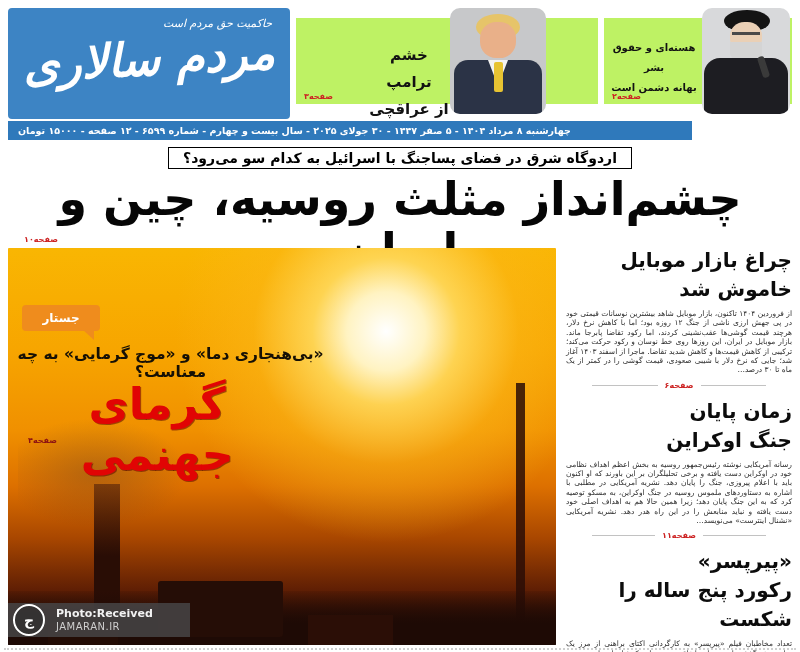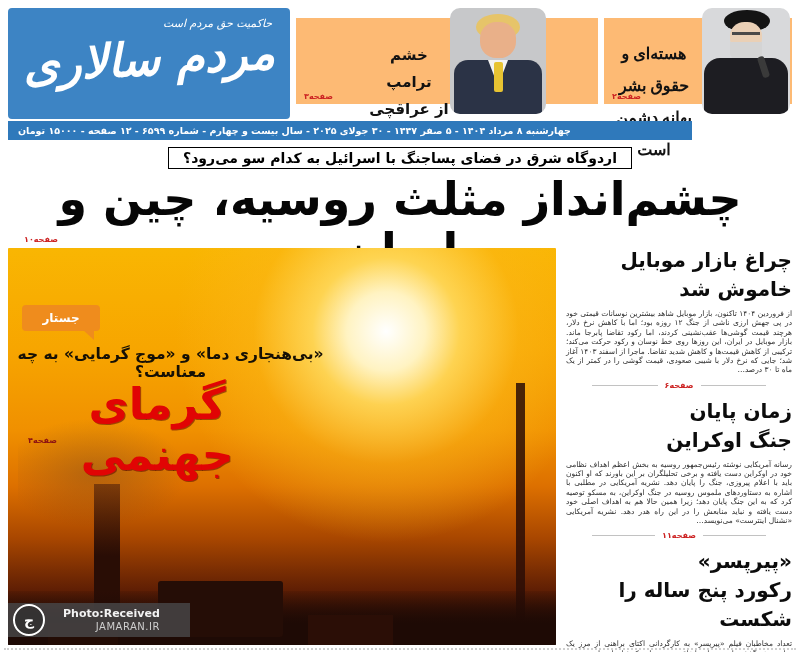--- a/index.html
+++ b/index.html
@@ -5,26 +5,26 @@
   html,body{margin:0;padding:0;background:#fff;}
   .page{position:relative;width:800px;height:652px;background:#ffffff;overflow:hidden;
         font-family:"DejaVu Sans",sans-serif;direction:rtl;}
   
   .logo-box{position:absolute;left:8px;top:8px;width:282px;height:111px;background:#3d84c4;border-radius:4px;}
   .slogan{position:absolute;top:9px;left:155px;width:120px;color:#fff;font-size:11px;font-style:italic;
           text-align:left;white-space:nowrap;}
   .logo{position:absolute;top:24px;left:0;width:100%;text-align:center;color:#fff;font-size:46px;
         font-weight:bold;font-style:italic;letter-spacing:-2px;transform:rotate(-3deg);}
   
-  .panel{position:absolute;top:18px;height:86px;background:#fdba74;}
+  .panel{position:absolute;top:18px;height:86px;background:#bef264;}
   .panel-trump{left:296px;width:302px;}
   .panel-khamenei{left:604px;width:188px;}
   .panel-title{position:absolute;font-weight:bold;color:#121212;text-align:center;}
   .trump-title{left:70px;top:24px;width:86px;font-size:15px;line-height:1.8;}
-  .khamenei-title{left:2px;top:20px;width:96px;font-size:16px;line-height:2.0;font-family:Liberation Serif, serif;}
+  .khamenei-title{left:2px;top:20px;width:96px;font-size:10px;line-height:2.0;}
   .pref{position:absolute;left:8px;bottom:3px;font-size:8px;color:#cc2222;font-weight:bold;}
   .photo-frame{position:absolute;top:-10px;height:106px;border-radius:10px;overflow:hidden;}
   .trump-photo{left:154px;width:96px;background:#c7c8ca;}
   .khamenei-photo{left:98px;width:88px;background:#d8d9db;}
   .p-hair{position:absolute;left:26px;top:6px;width:44px;height:26px;border-radius:50%;background:#e6c469;}
   .p-face{position:absolute;left:30px;top:14px;width:36px;height:36px;border-radius:45%;background:#e9b089;}
   .p-suit{position:absolute;left:4px;top:52px;width:88px;height:54px;border-radius:14px 14px 0 0;background:#2b3346;}
   .p-shirt{position:absolute;left:38px;top:52px;width:20px;height:26px;background:#f2f2f2;clip-path:polygon(0 0,100% 0,50% 100%);}
   .p-tie{position:absolute;left:44px;top:54px;width:9px;height:30px;background:#e7c332;border-radius:2px;}
   .k-turban{position:absolute;left:22px;top:2px;width:46px;height:22px;border-radius:50%;background:#141414;}
@@ -62,21 +62,21 @@
   .tag::after{content:"";position:absolute;right:6px;bottom:-9px;width:0;height:0;
        border-left:11px solid transparent;border-top:10px solid #ef8c1d;}
   .f-kicker{position:absolute;left:0;top:97px;width:325px;text-align:center;font-size:15.5px;font-weight:bold;color:#161005;}
   .f-title{position:absolute;left:18px;top:130px;width:262px;text-align:center;font-size:44px;font-weight:900;
            color:#e10404;text-shadow:1px 1px 0 rgba(90,10,0,.55);}
   .f-ref{position:absolute;left:20px;top:188px;font-size:8px;color:#8d1212;font-weight:bold;}
   .watermark{position:absolute;left:0;bottom:8px;width:182px;height:34px;background:rgba(72,72,74,.8);
              display:flex;align-items:center;direction:ltr;}
   .wm-logo{flex:0 0 auto;width:28px;height:28px;margin-left:5px;border:2px solid #fff;border-radius:50%;
            color:#fff;font-size:14px;font-weight:bold;text-align:center;line-height:28px;background:rgba(40,40,40,.5);}
-  .wm-text{margin-left:18px;line-height:1.25;text-align:right;}
+  .wm-text{margin-left:11px;line-height:1.25;}
   .wm-l1{color:#f2f2f2;font-size:11px;font-weight:bold;}
   .wm-l2{color:#cfcfcf;font-size:10px;font-weight:normal;letter-spacing:.5px;}
   
   .col{position:absolute;left:566px;top:246px;width:226px;height:402px;}
   .article{margin-bottom:2px;}
   .art-title{font-size:20px;font-weight:800;line-height:1.45;color:#0c0c0c;text-align:right;}
   .art-body{margin-top:5px;font-size:7.5px;line-height:1.25;color:#2e2e2e;text-align:justify;}
   .divider{display:flex;align-items:center;margin:6px 26px 7px 26px;}
   .divider::before,.divider::after{content:"";flex:1;border-top:1px solid #c2c2c2;}
   .div-ref{padding:0 7px;font-size:8px;color:#cc2222;font-weight:bold;white-space:nowrap;}

